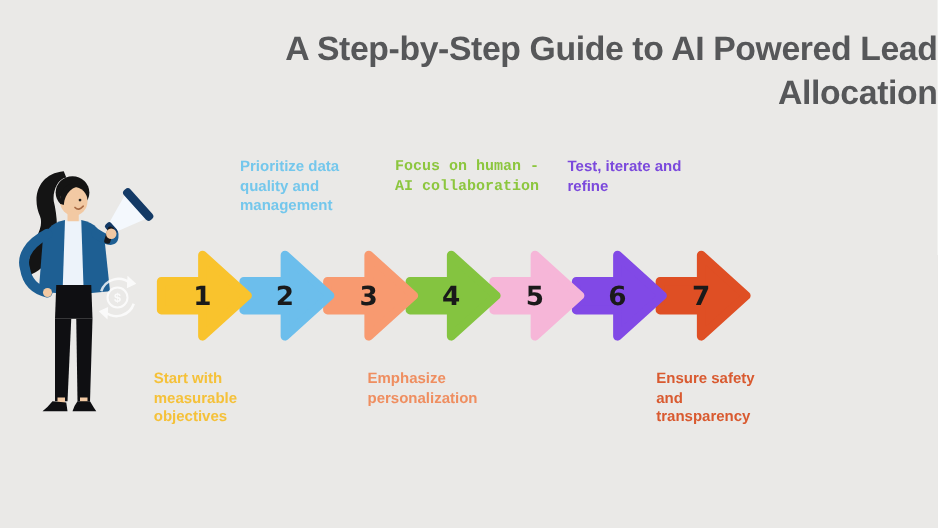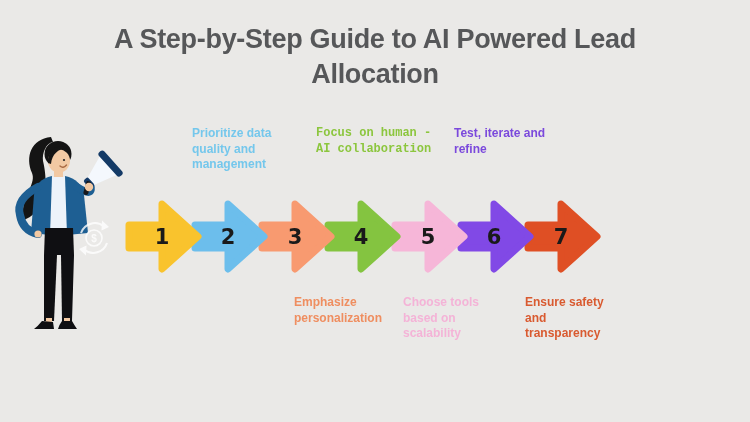--- a/index.html
+++ b/index.html
@@ -5,21 +5,21 @@
   html,body{margin:0;padding:0;}
   .canvas{
     position:relative;
     width:750px;height:422px;
     overflow:hidden;
     font-family:"Liberation Sans", sans-serif;
   }
   .title{
     position:absolute;
     top:22px;left:0;right:0;
-    text-align:center;
+    text-align:right;
     font-size:27px;
     font-weight:700;
     letter-spacing:-0.3px;
     line-height:35px;
     white-space:pre-line;
   }
   .arrow-wrap{
     position:absolute;
     width:80px;height:80px;
     top:198px;
@@ -143,29 +143,29 @@
       </svg>
     <span class="arrow-num" style="color: rgb(26, 26, 26);">6</span>
   </div>
   <div class="arrow-wrap" style="left:523px;z-index:14">
     <svg viewBox="0 0 80 80">
         <path d="M5 27 L38 27 L38 6 L74 38.5 L38 71 L38 50 L5 50 Z" stroke-width="7" stroke-linejoin="round" fill="#DF4F24" stroke="#DF4F24"></path>
       </svg>
     <span class="arrow-num" style="color: rgb(26, 26, 26);">7</span>
   </div>
 
+  <div class="step-label" style="left: 123px; top: 295px; color: rgb(245, 193, 57);">Start with
+measurable
+objectives</div>
   <div class="step-label" style="left: 192px; top: 126px; color: rgb(116, 199, 236);">Prioritize data
 quality and
 management</div>
   <div class="step-label" style="left: 270px; top: 295px; color: rgb(239, 142, 96); margin-left: 24px;">Emphasize
 personalization</div>
   <div class="step-label" style="left: 316px; top: 126px; color: rgb(140, 198, 62); font-family: Liberation Mono, monospace;">Focus on human -
 AI collaboration</div>
-  <div class="step-label" style="left: 403px; top: 295px; color: rgb(244, 179, 215);">Choose tools
-based on
-scalability</div>
   <div class="step-label" style="left: 454px; top: 126px; color: rgb(123, 73, 220);">Test, iterate and
 refine</div>
   <div class="step-label" style="left: 525px; top: 295px; color: rgb(217, 90, 48);">Ensure safety
 and
 transparency</div>
 
 </div>
 
 </body></html>

